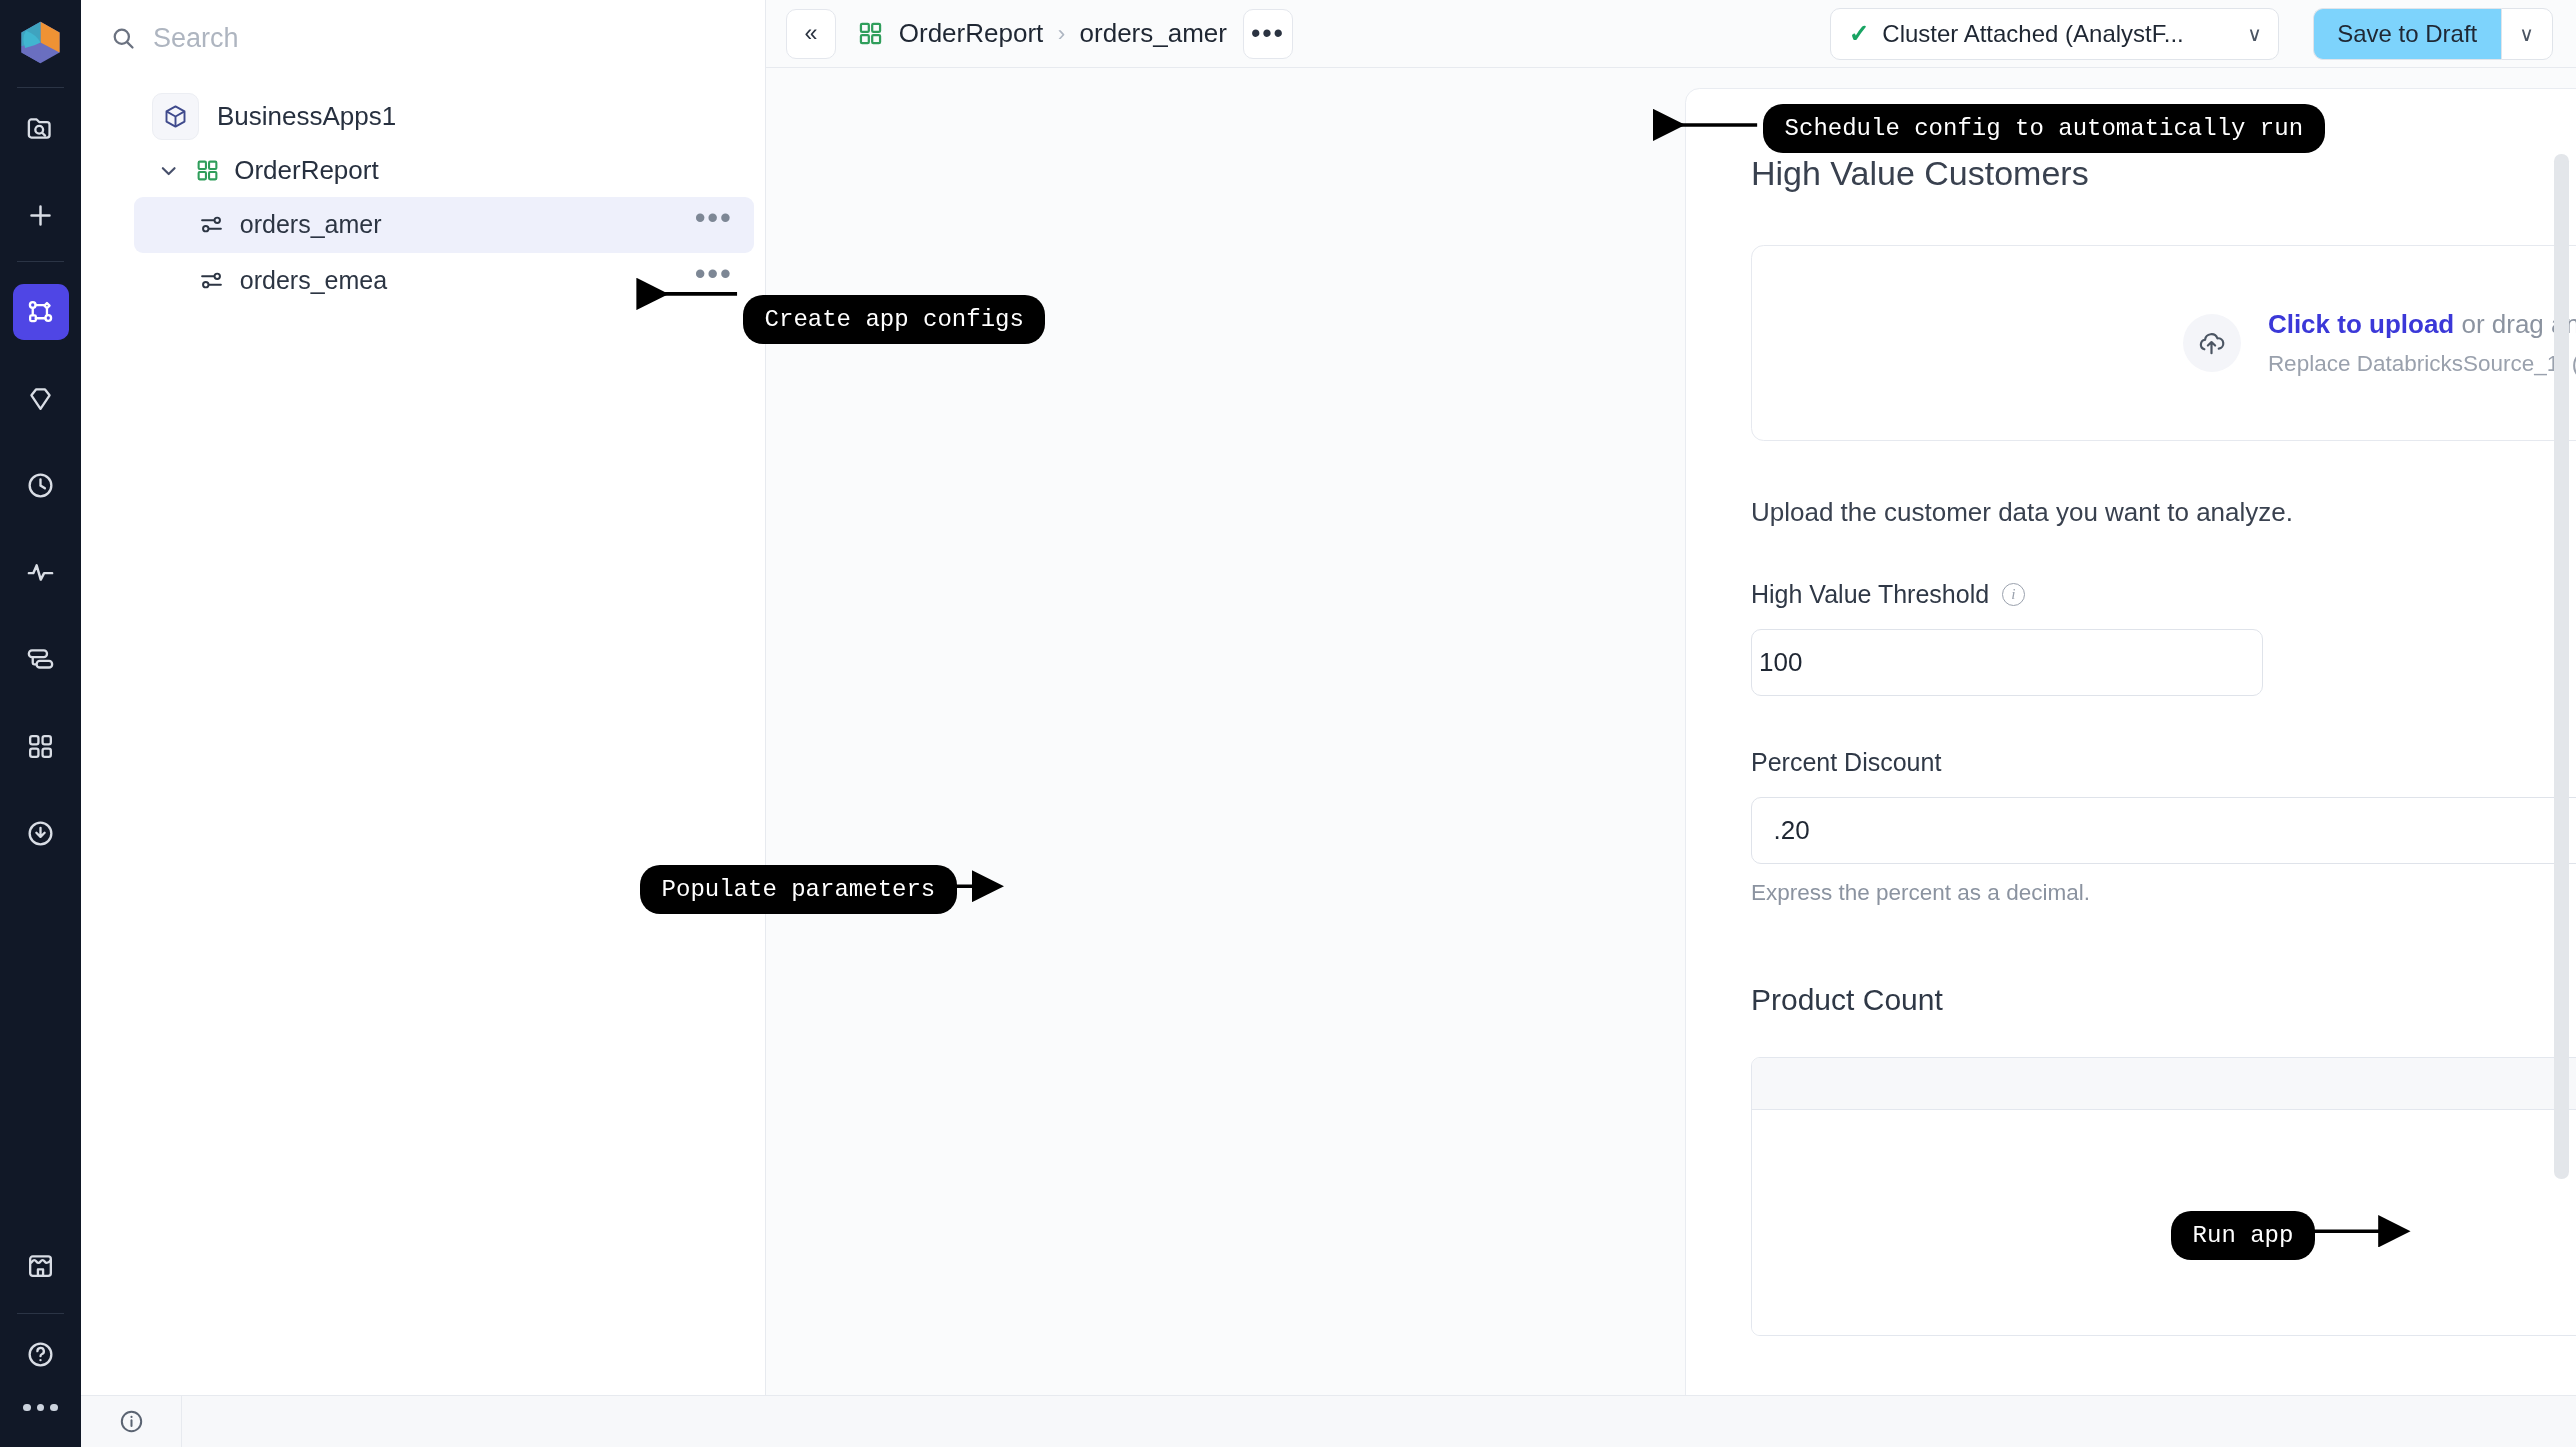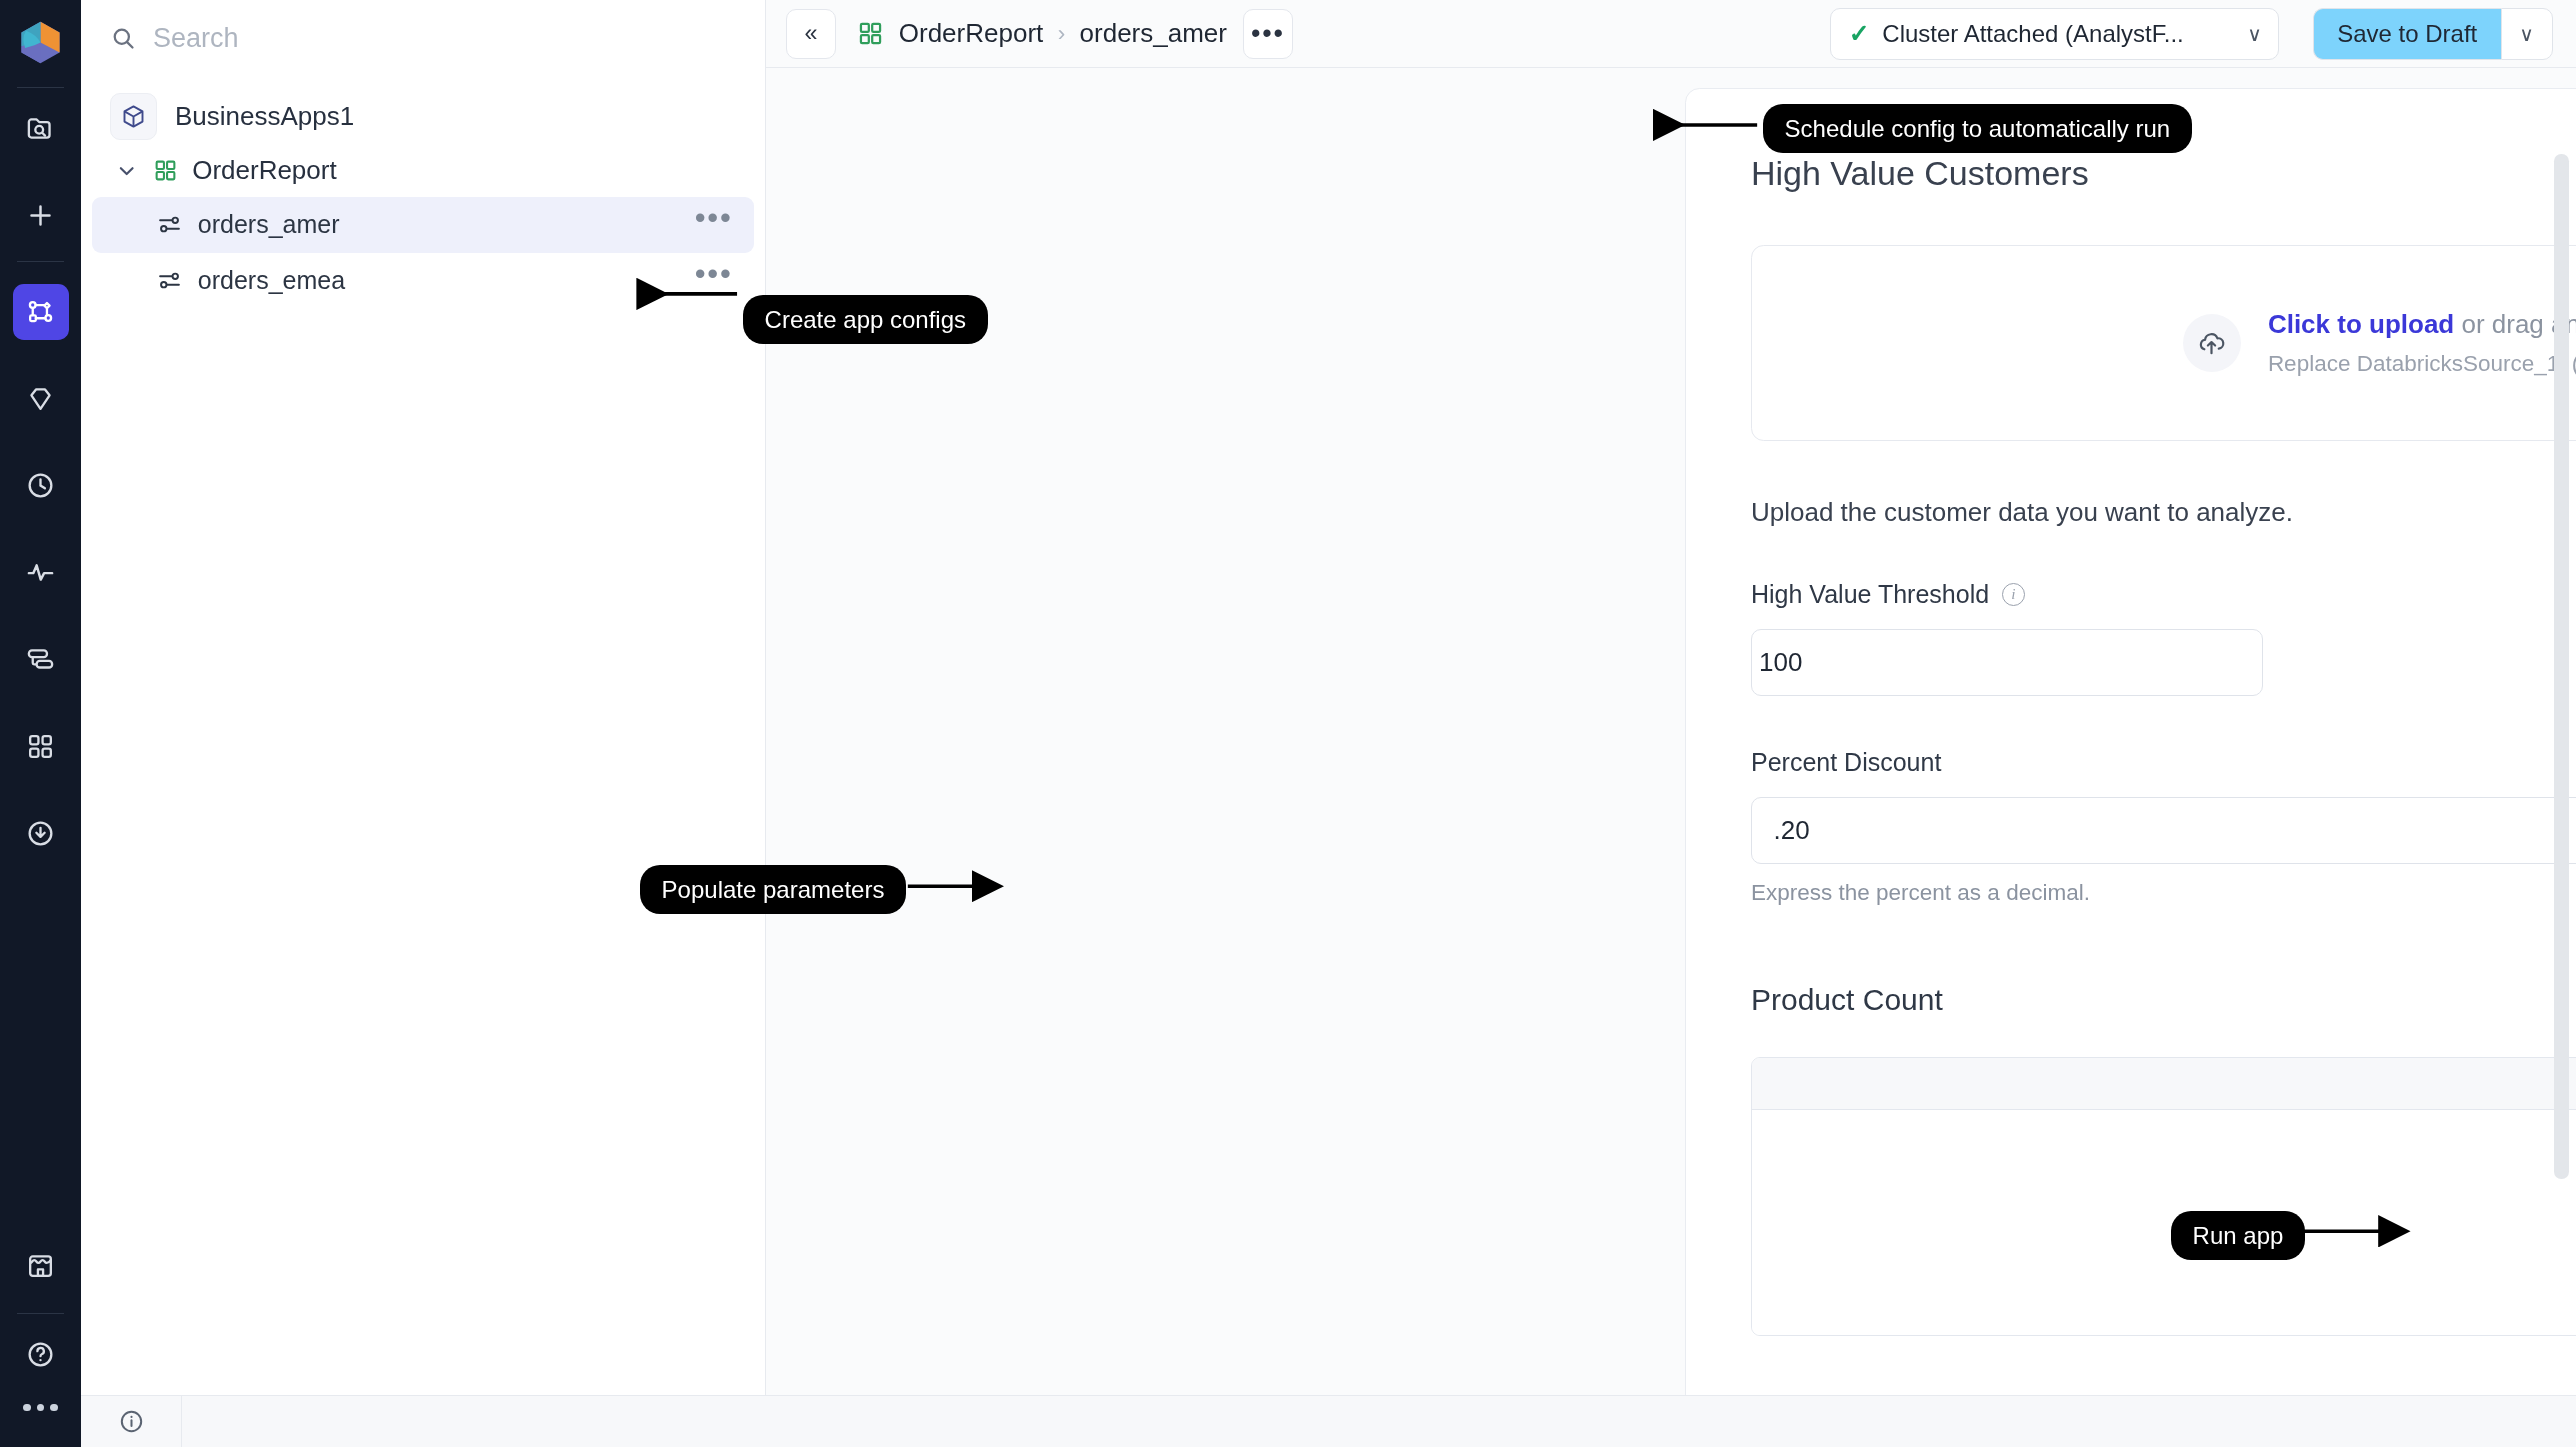--- a/index.html
+++ b/index.html
@@ -42,21 +42,21 @@
     height: 76px; display:flex; align-items:center; gap: 16px;
     padding: 0 23.4px 0 29px;
   }
   .search-input {
     border: none; outline: none; background: transparent;
     font-size: 27px; color: #111827; width: 100%;
     font-family: "Liberation Sans", sans-serif;
   }
   .search-input::placeholder { color: #aeb5c0; }
 
-  .tree { padding: 12.6px 0 0 0; }
+  .tree { padding: 12.6px 0 0 0; margin-left: 42px; }
   .tree-root {
     display:flex; align-items:center; gap: 18px;
     padding: 9px 21.6px 9px 29px; height: 56px;
   }
   .cube-box {
     width: 47px; height: 47px; border-radius: 10px; background:#f5f6fa;
     border: 0.9px solid #eceef3;
     display:flex;align-items:center;justify-content:center;
   }
   .tree-root-label { font-size: 26px; color: #27303f; }
@@ -161,21 +161,21 @@
   .menu {
     position:absolute; left: 1333px; top: 76px; width: 381px;
     background:#ffffff; border-radius: 12.6px; border:0.9px solid #eceef2;
     box-shadow: 0 9px 31px rgba(20,25,40,.16); padding: 20px 0; z-index: 40;
   }
   .menu-item { font-size: 26px; color:#1f2733; padding: 14.4px 0 14.4px 25px; }
 
   
   .tip {
     position:absolute; background:#000000; color:#ffffff; border-radius: 20px;
-    font-size: 24px; padding: 10.8px 21.6px; white-space:nowrap; z-index: 60; line-height: 1.15;
+    font-size: 24px; padding: 10.8px 21.6px; white-space:nowrap; z-index: 60; line-height: 1.15; font-family: Liberation Mono, monospace;
   }
   .ann-svg { position:absolute; left:0; top:0; width:2576px; height:1447px; pointer-events:none; z-index: 55; }
 
   
   .vscroll {
     position:absolute; right: 7.2px; top: 86px; width: 14.4px; height: 1025px;
     background:#e3e6ea; border-radius: 7.2px; z-index: 45;
   }
 
   

